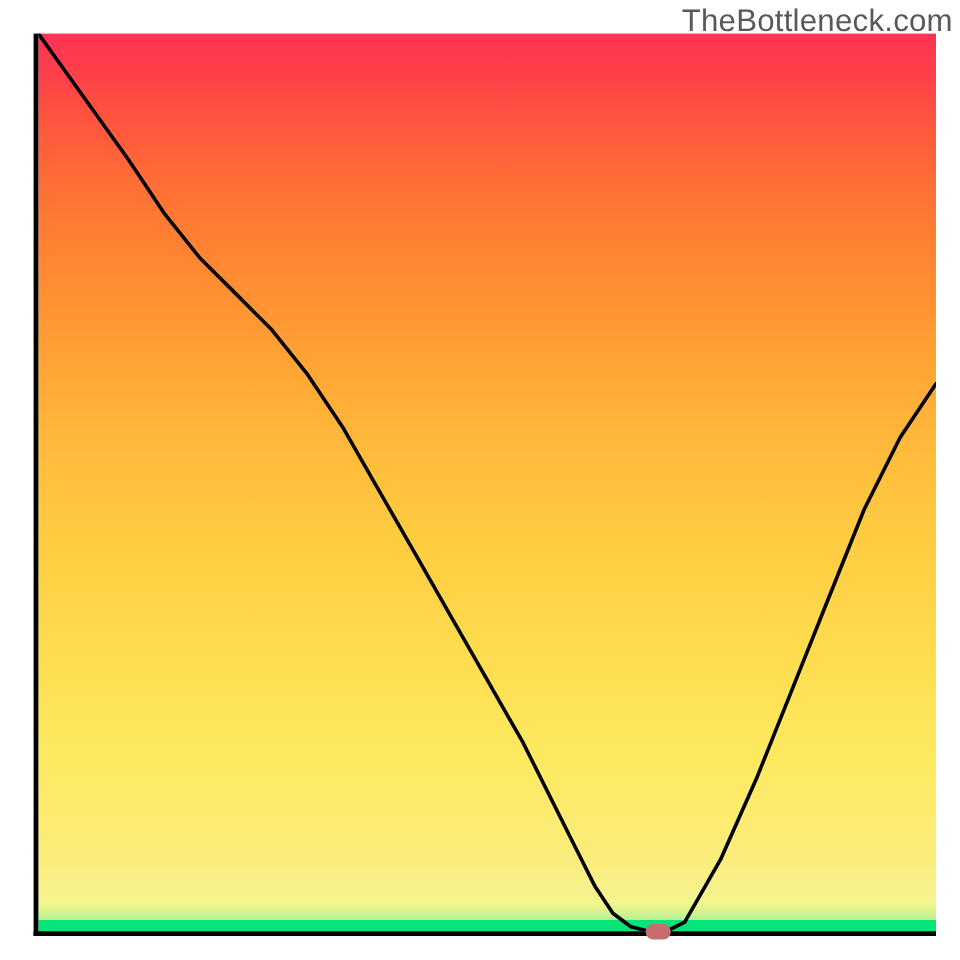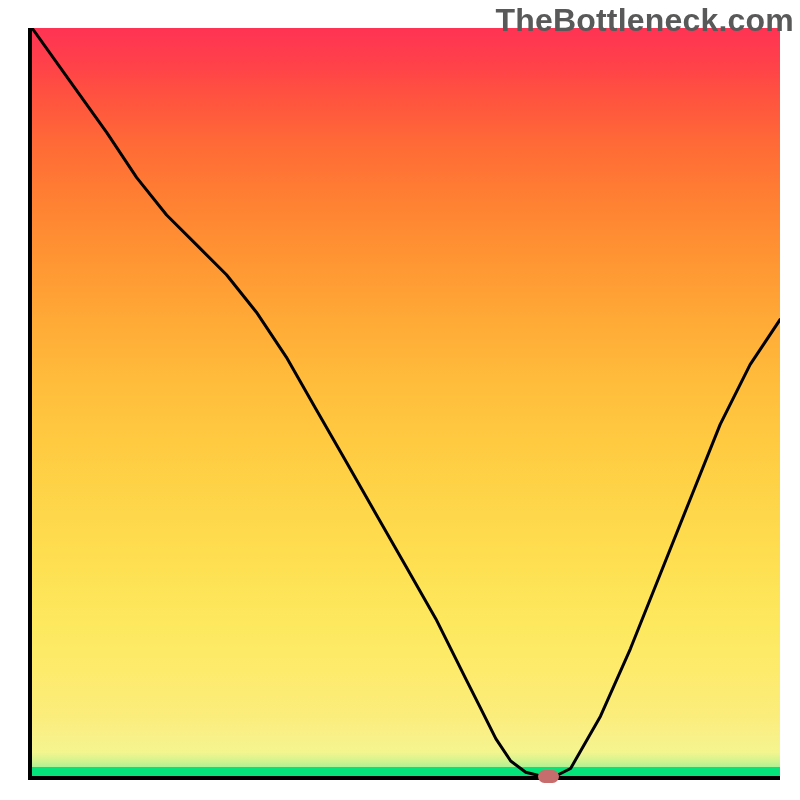--- a/index.html
+++ b/index.html
@@ -13,22 +13,22 @@
   }
   .stage {
     position: relative;
     width: 800px;
     height: 800px;
   }
   .watermark {
     position: absolute;
     top: 2px;
     right: 6px;
-    font-size: 32px;
-    font-weight: 700;
+    font-size: 26px;
+    font-weight: 400;
     color: #595959;
     letter-spacing: 0.2px;
     z-index: 5;
   }
   
   .frame {
     position: absolute;
     left: 28px;
     top: 28px;
     width: 752px;

